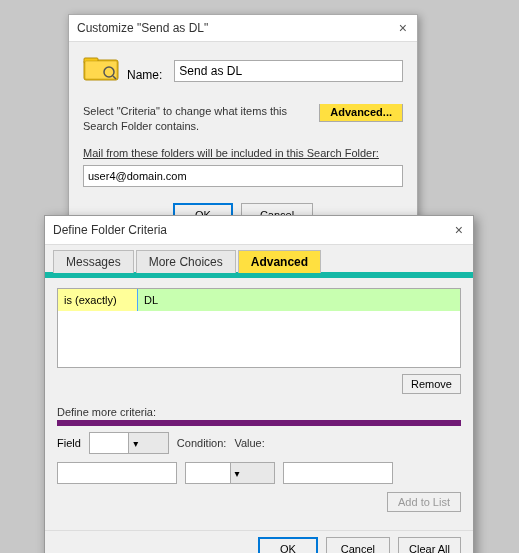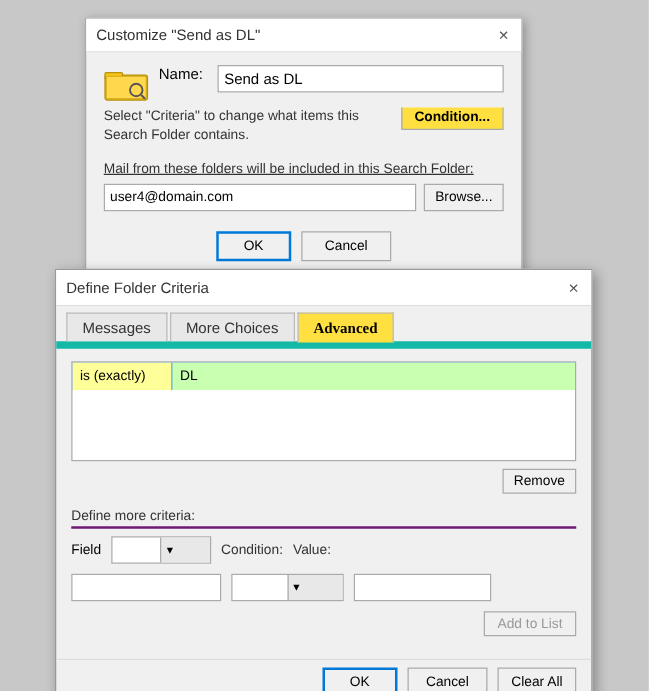--- a/index.html
+++ b/index.html
@@ -43,22 +43,22 @@
       font-size: 14px;
       color: #555;
       padding: 0 2px;
       line-height: 1;
     }
     .dialog-body {
       padding: 10px 14px;
     }
     .name-row {
       display: flex;
-      align-items: flex-start;
-      margin-bottom: 4px;
+      align-items: flex-end;
+      margin-bottom: 22px;
       gap: 8px;
     }
     .folder-icon {
       width: 36px;
       height: 30px;
       flex-shrink: 0;
     }
     .name-label {
       margin-right: 4px;
       white-space: nowrap;
@@ -186,21 +186,20 @@
       color: #333;
       position: relative;
       bottom: -1px;
     }
     .tab.active {
       background: #ffe040;
       border-color: #bbb;
       font-weight: bold;
       color: #000;
       z-index: 1;
-      font-family: Liberation Serif, serif;
     }
     .tab:not(.active) {
       background: #e8e8e8;
       border-color: #bbb;
     }
 
     
     .inner-body {
       padding: 10px 12px;
     }
@@ -258,21 +257,21 @@
     .remove-row {
       display: flex;
       justify-content: flex-end;
       margin-bottom: 6px;
     }
 
     .define-label {
       font-size: 11px;
       color: #333;
       margin-bottom: 6px;
-      border-bottom: 2px solid #701a75;
+      border-bottom: 6px solid #701a75;
       padding-bottom: 2px;
     }
 
     .field-row {
       display: flex;
       align-items: center;
       gap: 8px;
       margin-bottom: 8px;
     }
     .field-label {
@@ -414,27 +413,26 @@
         <rect x="1" y="6" width="14" height="5" rx="1" fill="#f5c518" stroke="#b8900a" stroke-width="1"></rect>
         <rect x="2" y="9" width="32" height="18" rx="1" fill="#ffd84d" stroke="#b8900a" stroke-width="0.5"></rect>
 
         <circle cx="26" cy="20" r="5" fill="none" stroke="#555" stroke-width="1.5"></circle>
         <line x1="30" y1="24" x2="33" y2="27" stroke="#555" stroke-width="1.5"></line>
       </svg>
       <span class="name-label">Name:</span>
       <input class="name-input" type="text" value="Send as DL" style="">
     </div>
     <div style="overflow:hidden; margin-bottom:6px;">
-      <button class="criteria-btn" style="float:right; margin-left:10px;">Condition...</button>
+      <button class="criteria-btn" style="float:right; margin-left:10px;">Advanced...</button>
       <p class="criteria-desc">Select "Criteria" to change what items this Search Folder contains.</p>
     </div>
     <p class="mail-desc">Mail from these folders will be included in this Search Folder:</p>
     <div class="folder-row">
       <input class="folder-input" type="text" value="user4@domain.com" style="">
-      <button class="browse-btn">Browse...</button>
     </div>
     <div class="dialog-footer">
       <button class="ok-btn">OK</button>
       <button class="cancel-btn">Cancel</button>
     </div>
   </div>
 </div>
 
 <div class="dialog-inner">
   <div class="inner-titlebar">

